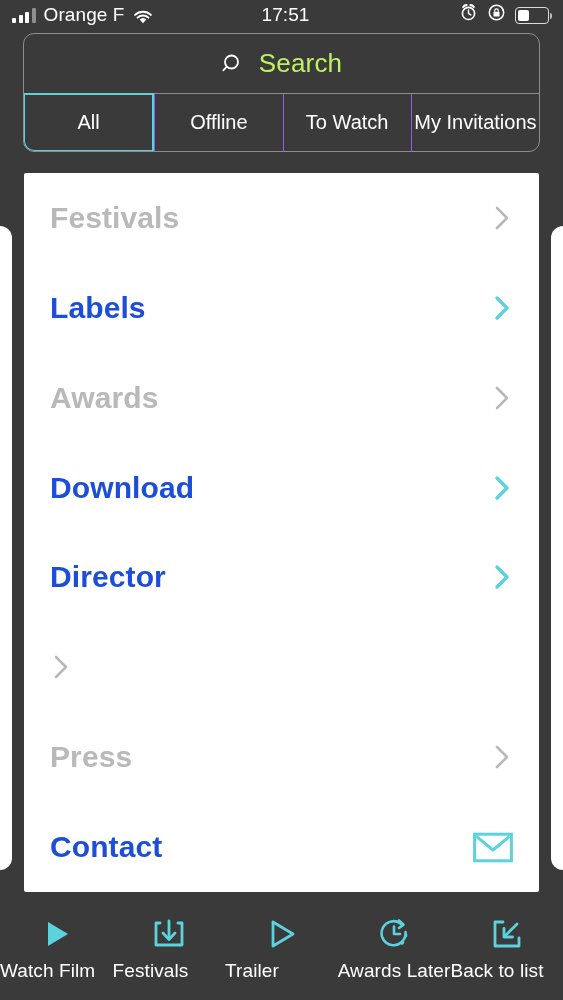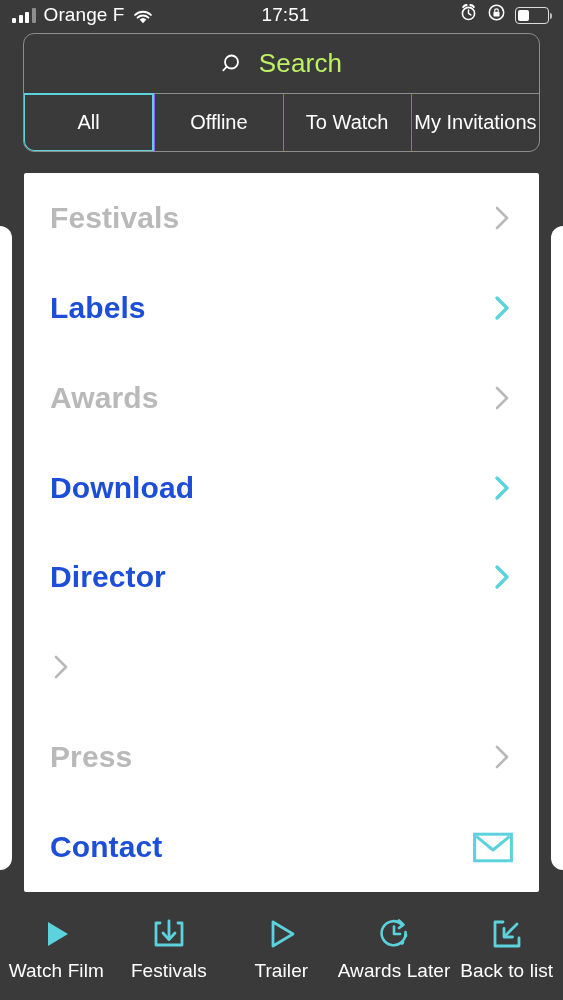--- a/index.html
+++ b/index.html
@@ -208,21 +208,20 @@
     flex: 0 0 93px;
     display: flex;
     align-items: center;
     background: #3a3a3a;
     padding-bottom: 4px;
   }
   .tb-item {
     flex: 1 1 0;
     display: flex;
     flex-direction: column;
-    align-items: center;
     justify-content: center;
     gap: 9px;
   }
   .tb-icon {
     height: 34px;
     display: flex;
     align-items: center;
     justify-content: center;
   }
   .tb-icon svg { display: block; }

